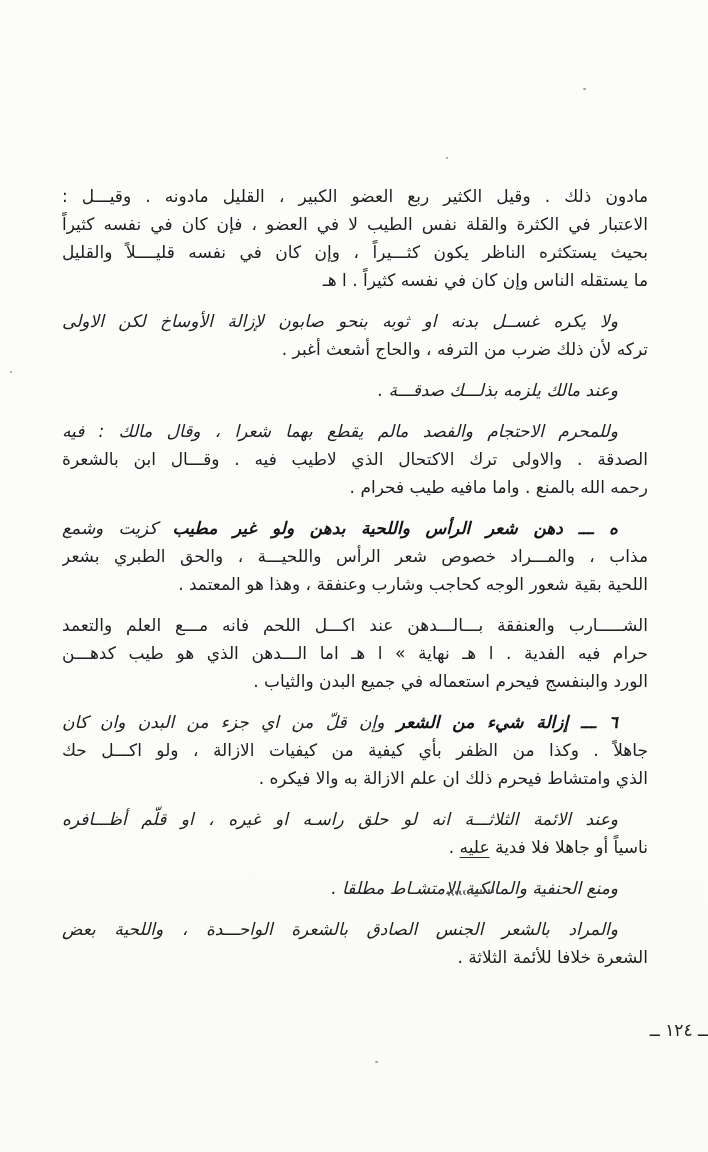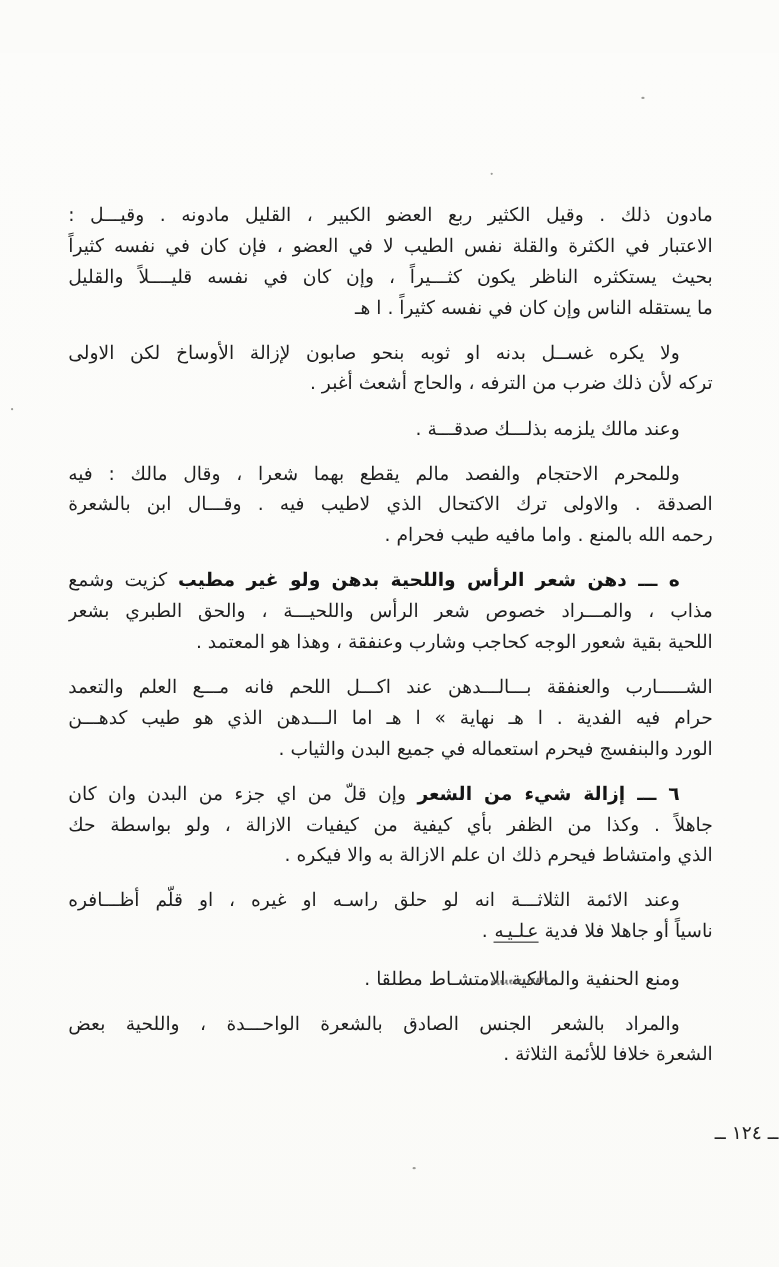--- a/index.html
+++ b/index.html
@@ -37,29 +37,29 @@
   .line.j {
     text-align: justify;
     text-align-last: justify;
   }
   .line.r {
     text-align: center;
     text-align-last: right;
   }
   .line.i {
     padding-right: 30px;
+    font-style: italic;
   }
   .b {
     font-weight: 700;
     color: #141414;
   }
   .squiggle {
     text-decoration: underline solid #2a2a2a 1px;
     text-underline-offset: 4px;
-    font-family: Liberation Mono, monospace;
   }
   .pencil-squiggle {
     position: absolute;
     width: 52px;
     height: 8px;
     border-bottom: 2px solid transparent;
     background: repeating-linear-gradient(100deg, transparent 0 2px, #4a4a4a 2px 4px);
     clip-path: polygon(0 55%, 100% 25%, 100% 70%, 0 100%);
     opacity: .75;
   }
@@ -107,21 +107,21 @@
         <div class="line j"><span>مذاب ، والمـــراد خصوص شعر الرأس واللحيـــة ، والحق الطبري بشعر</span></div>
         <div class="line r"><span>اللحية بقية شعور الوجه كحاجب وشارب وعنفقة ، وهذا هو المعتمد .</span></div>
       </div>
       <div class="para">
         <div class="line j"><span>الشـــــارب والعنفقة بـــالـــدهن عند اكـــل اللحم فانه مـــع العلم والتعمد</span></div>
         <div class="line j"><span>حرام فيه الفدية . ا هـ نهاية » ا هـ اما الـــدهن الذي هو طيب كدهـــن</span></div>
         <div class="line r"><span>الورد والبنفسج فيحرم استعماله في جميع البدن والثياب .</span></div>
       </div>
       <div class="para">
         <div class="line j i"><span class="b">٦ ـــ إزالة شيء من الشعر</span><span> وإن قلّ من اي جزء من البدن وان كان</span></div>
-        <div class="line j"><span>جاهلاً . وكذا من الظفر بأي كيفية من كيفيات الازالة ، ولو بواسطة حك</span></div>
+        <div class="line j"><span>جاهلاً . وكذا من الظفر بأي كيفية من كيفيات الازالة ، ولو اكـــل حك</span></div>
         <div class="line r"><span>الذي وامتشاط فيحرم ذلك ان علم الازالة به والا فيكره .</span></div>
       </div>
       <div class="para">
         <div class="line j i"><span>وعند الائمة الثلاثـــة انه لو حلق راسـه او غيره ، او قلّم أظـــافره</span></div>
         <div class="line r"><span>ناسياً أو جاهلا فلا فدية </span><span class="squiggle">عليه</span><span> .</span></div>
       </div>
       <div class="para">
         <div class="line r i"><span>ومنع الحنفية والمالكية الامتشـاط مطلقا .</span></div>
       </div>
       <div class="para">

